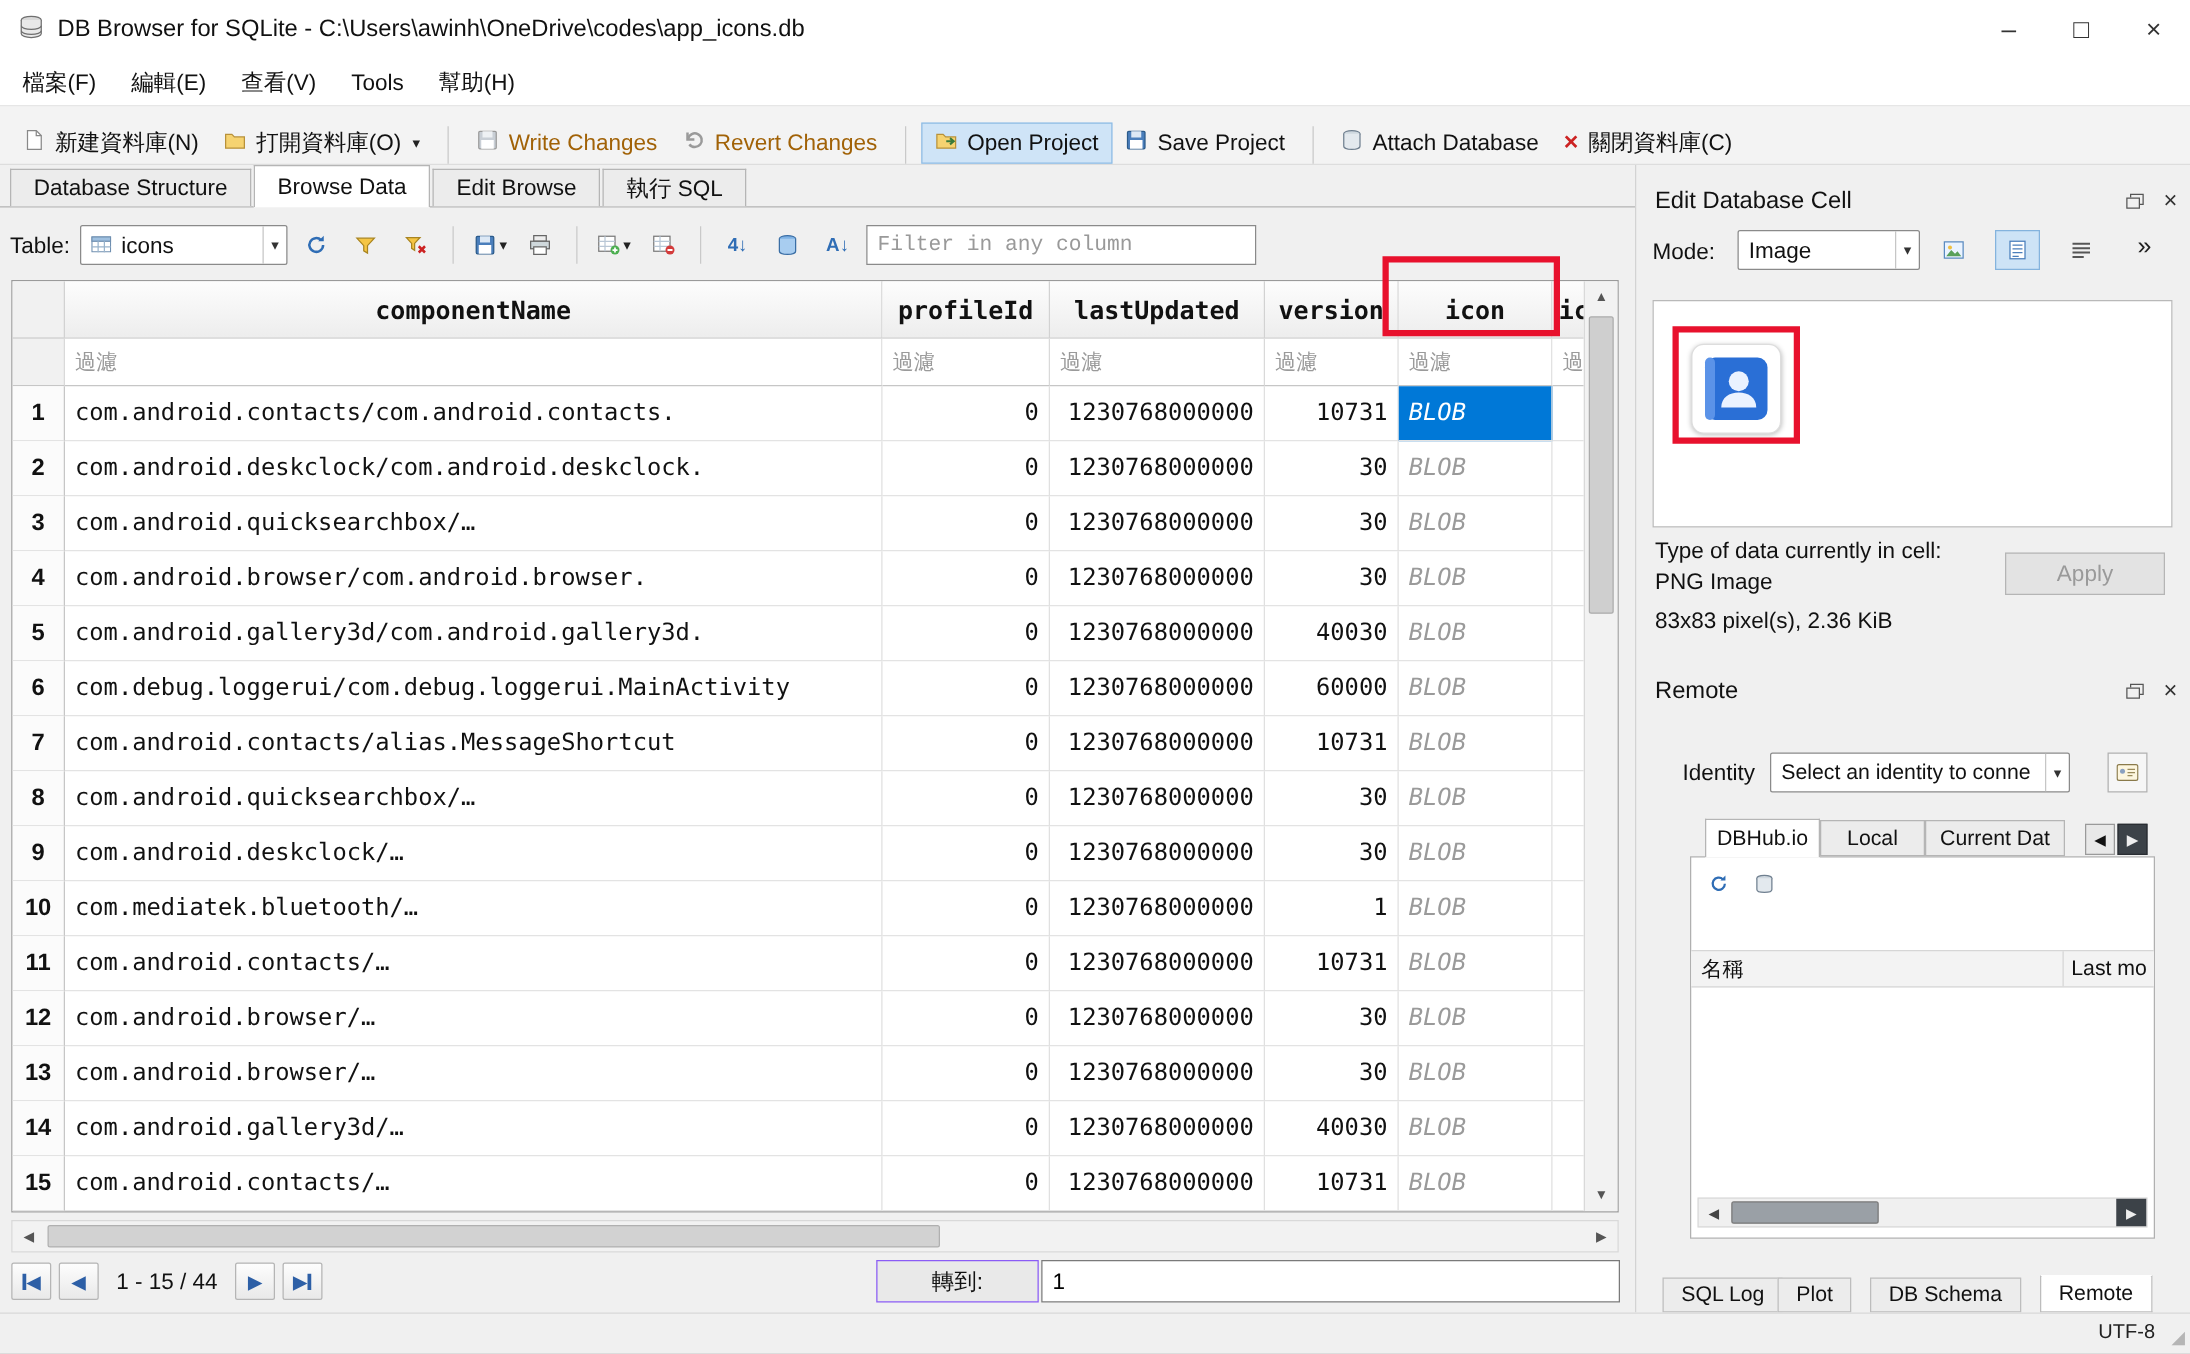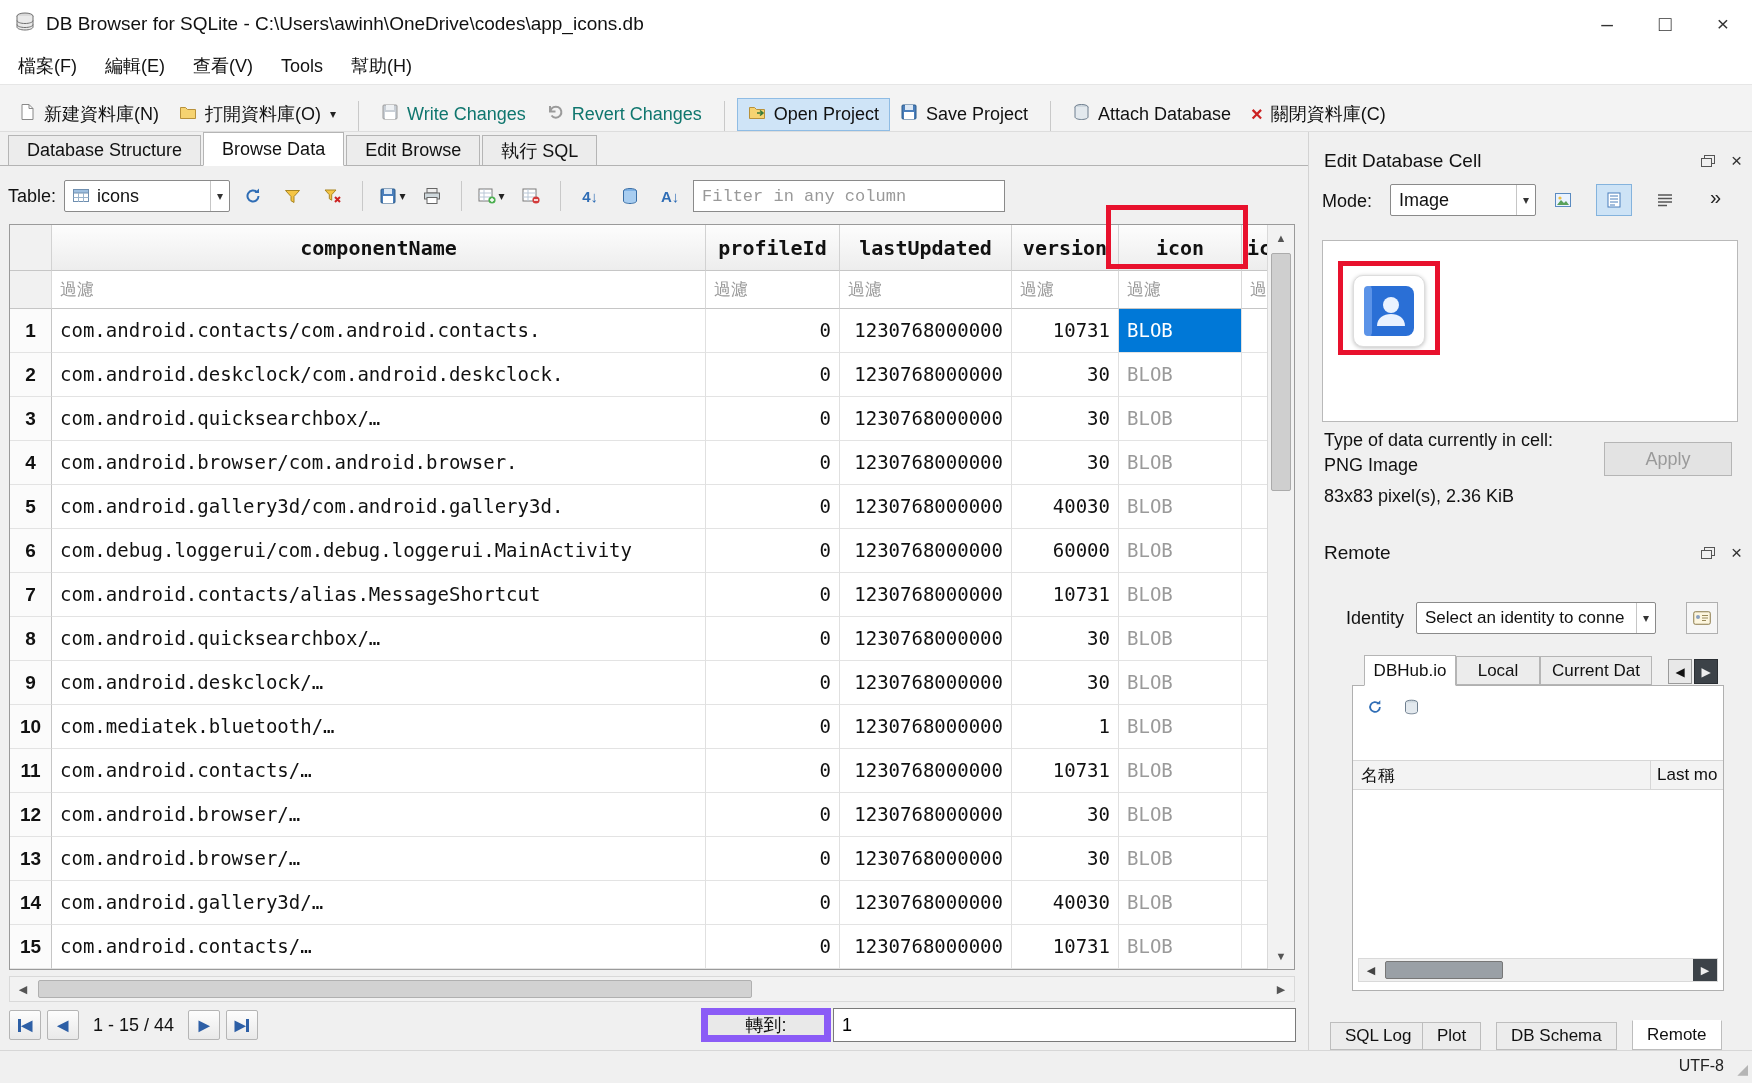--- a/index.html
+++ b/index.html
@@ -19,21 +19,21 @@
   
   .menubar{position:absolute;left:0;top:48px;width:1752px;height:36px;background:#fff;
            display:flex;align-items:center;padding-left:4px}
   .menu-item{font-size:18px;padding:0 14px;height:100%;display:flex;align-items:center}
 
   
   .toolbar{position:absolute;left:0;top:84px;width:1752px;height:48px;background:#f3f3f3;
            border-top:1px solid #e6e6e6;border-bottom:1px solid #ddd;
            display:flex;align-items:flex-end;padding-left:8px}
   .tbtn{display:flex;align-items:center;gap:8px;padding:5px 10px;font-size:18px;white-space:nowrap}
-  .tbtn.disabled{color:#0f766e}
+  .tbtn.disabled{color:#a16207}
   .tbtn.highlight{background:#cfe4f7;border:1px solid #8fbce4}
   .caret{font-size:12px;color:#222;margin-left:1px}
   .tsep{width:1px;height:30px;background:#c9c9c9;margin:0 12px}
 
   
   .tabbar{position:absolute;left:0;top:132px;width:1308px;height:34px;
           border-bottom:1px solid #b3b3b3;display:flex;align-items:flex-end;padding-left:8px}
   .tab{height:30px;display:flex;align-items:center;padding:0 18px;font-size:18px;
        background:#ececec;border:1px solid #b5b5b5;border-bottom:none;margin-right:2px}
   .tab.active{height:34px;background:#fff;margin-bottom:-1px;border-bottom:1px solid #fff}
@@ -66,21 +66,21 @@
   .gh.clip{justify-content:flex-start;padding-left:5px}
   .gf{height:38px;background:#fff;border-right:1px solid #d9d9d9;border-bottom:1px solid #c6c6c6;
       color:#9a9a9a;font-size:17px;line-height:37px;padding-left:8px;overflow:hidden;white-space:nowrap}
   .gf.corner{background:#f1f1f1;padding:0}
   .gc{height:44px;line-height:43px;font-family:"DejaVu Sans Mono",monospace;font-size:19px;
       border-right:1px solid #e0e0e0;border-bottom:1px solid #e3e3e3;
       overflow:hidden;white-space:nowrap;padding:0 8px}
   .rn{height:44px;line-height:43px;text-align:center;font-weight:bold;font-size:19px;
       background:#fbfbfb;border-right:1px solid #c6c6c6;border-bottom:1px solid #e3e3e3}
   .ta-r{text-align:right}
-  .blob{color:#9a9a9a}
+  .blob{font-style:italic;color:#9a9a9a}
   .blob.selected{background:#0078d7;color:#fff}
   .last-col{border-right:none}
 
   
   .vscroll{position:absolute;right:0;top:0;width:27px;height:744px;background:#f2f2f2;
            border-left:1px solid #d9d9d9}
   .sarrow{height:26px;display:flex;align-items:center;justify-content:center;font-size:11px;color:#555}
   .vthumb{position:absolute;left:3px;top:28px;width:20px;height:238px;background:#cfcfcf;
           border:1px solid #ababab;border-radius:2px}
   .hscroll{position:absolute;left:9px;top:976px;width:1286px;height:26px;background:#f2f2f2;
@@ -92,21 +92,21 @@
 
   
   .navrow{position:absolute;left:9px;top:1008px;width:1288px;height:34px;display:flex;
           align-items:center;gap:6px}
   .nbtn{width:32px;height:30px;border:1px solid #b5b5b5;border-radius:2px;
         background:linear-gradient(#fdfdfd,#e9e9e9);display:flex;align-items:center;
         justify-content:center;gap:1px;color:#2d5fa6;font-size:14px;font-weight:bold}
   .nbar{width:3px;height:13px;background:#2d5fa6}
   .range{font-size:18px;margin:0 8px;white-space:nowrap}
   .goto-btn{position:absolute;left:692px;top:0;width:130px;height:34px;background:#e9e9e9;
-            border:7px solid #8b5cf6;display:flex;align-items:center;justify-content:center;font-size:18px}
+            border:1px solid #8b5cf6;display:flex;align-items:center;justify-content:center;font-size:18px}
   .goto-input{position:absolute;left:824px;top:0;width:463px;height:34px;border:1px solid #7a7a7a;
               font-size:18px;padding:0 8px;font-family:"Liberation Sans",sans-serif}
 
   
   .rightpane{position:absolute;left:1316px;top:148px;width:434px;height:902px}
   .vdivider{position:absolute;left:1308px;top:132px;width:1px;height:918px;background:#d3d3d3}
   .dock-title{position:absolute;left:0;right:0;height:26px;display:flex;align-items:center;
               padding:0 8px;font-size:19px}
   .dock-btns{margin-left:auto;display:flex;align-items:center;gap:16px}
   .float-ico{position:relative;width:14px;height:12px;display:inline-block}

